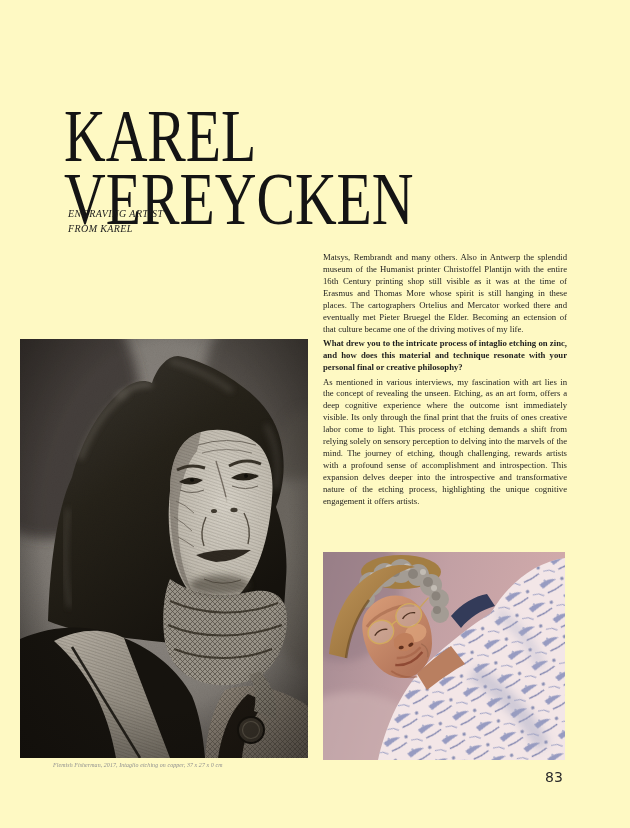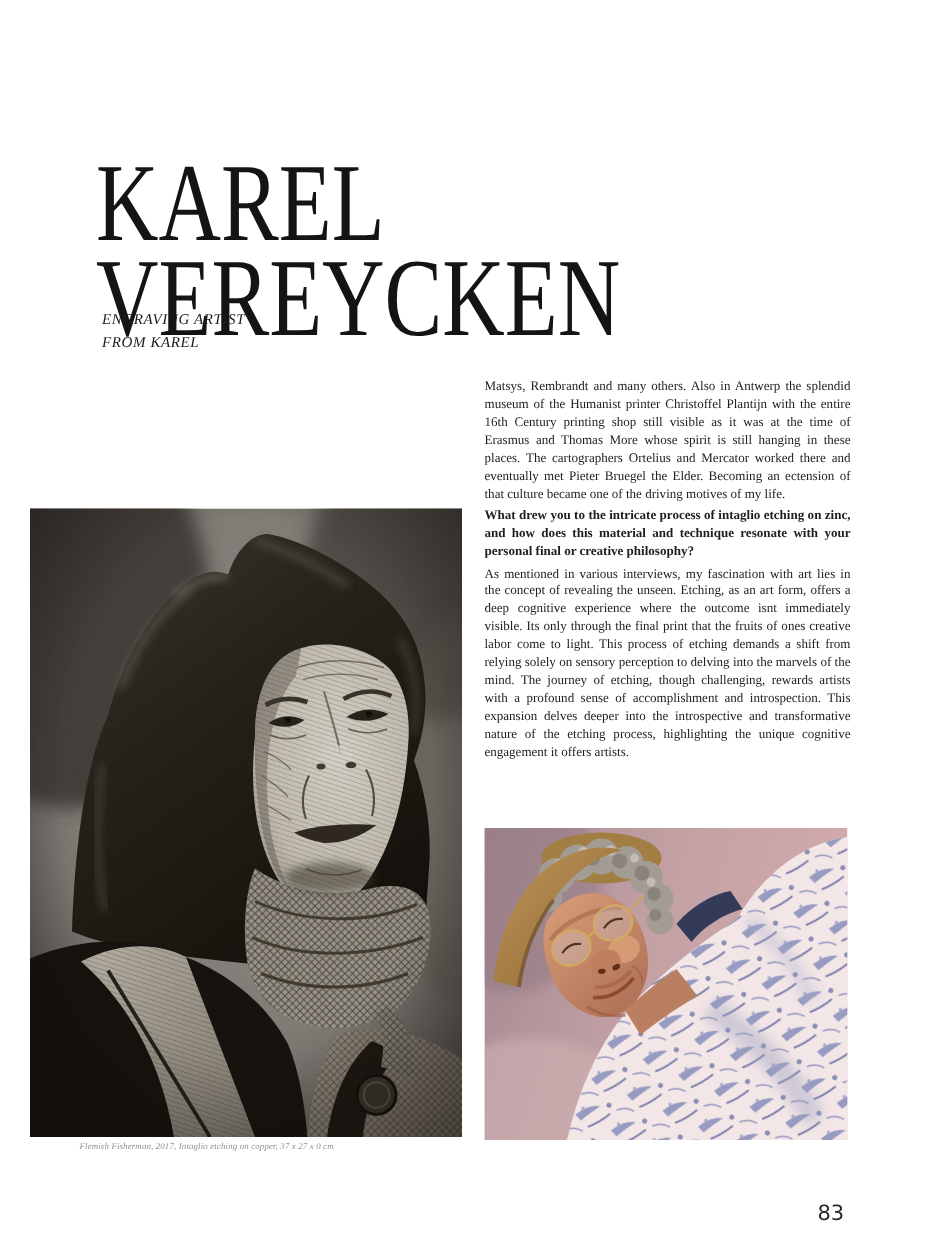--- a/index.html
+++ b/index.html
@@ -1,17 +1,17 @@
 <!DOCTYPE html>
 <html><head>
 <meta charset="utf-8">
 <style>
   html,body{margin:0;padding:0;background:#e9e9e9;}
   .page{
-    position:relative;width:630px;height:828px;margin:0 auto;background:#ffffff;
+    position:relative;width:630px;height:828px;margin:0 auto;background:#fef9c3;
     font-family:"Liberation Serif", serif;color:#1f1f1f;overflow:hidden;
   }
   .title{
     position:absolute;left:64px;top:55px;
     font-size:74px;line-height:63px;font-weight:400;color:#141414;
     letter-spacing:0px;transform:scaleX(0.78);transform-origin:0 0;white-space:nowrap;
   }
   .subtitle{
     position:absolute;left:68px;top:206px;
     font-style:italic;font-size:10px;line-height:15px;letter-spacing:0.4px;color:#1c1c1c;
@@ -27,21 +27,21 @@
   p.cont{text-align-last:justify;}
   .etching{position:absolute;left:20px;top:339px;width:288px;height:419px;}
   .photo{position:absolute;left:323px;top:552px;width:242px;height:208px;}
   .etching svg,.photo svg{display:block;width:100%;height:100%;}
   .caption{
     position:absolute;left:53px;top:762px;
     font-size:5.9px;font-style:italic;color:#8f8f8f;letter-spacing:0.1px;
   }
   .pagenum{
     position:absolute;left:545px;top:769px;
-    font-family:"DejaVu Sans", sans-serif;font-size:14px;color:#2a2a2a;margin-top:32px;
+    font-family:"DejaVu Sans", sans-serif;font-size:14px;color:#2a2a2a;
   }
 </style>
 </head>
 <body>
 
 <div class="page">
 
   <h1 class="title"><span>KAREL</span><br><span>VEREYCKEN</span></h1>
 
   <div class="subtitle"><span>ENGRAVING ARTIST</span><br><span>FROM KAREL</span></div>

